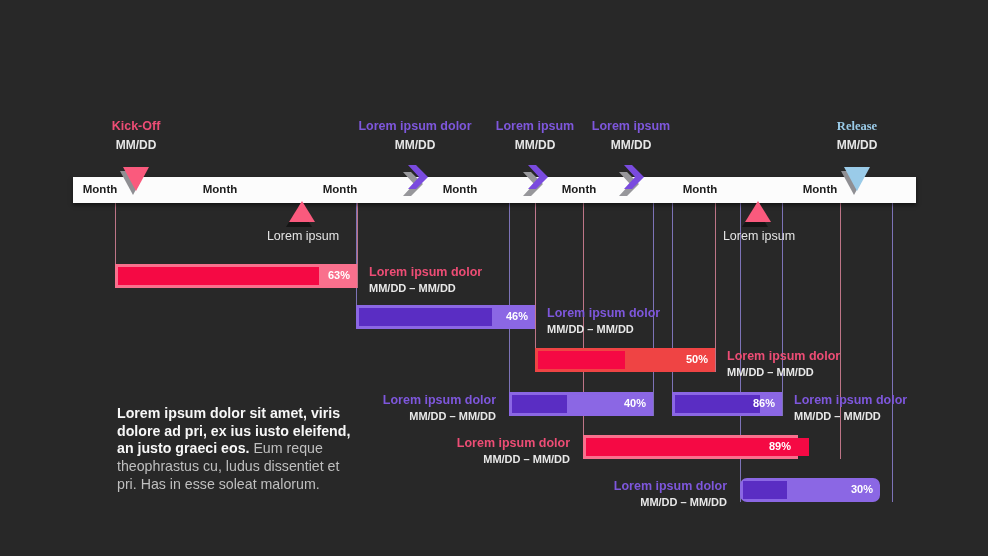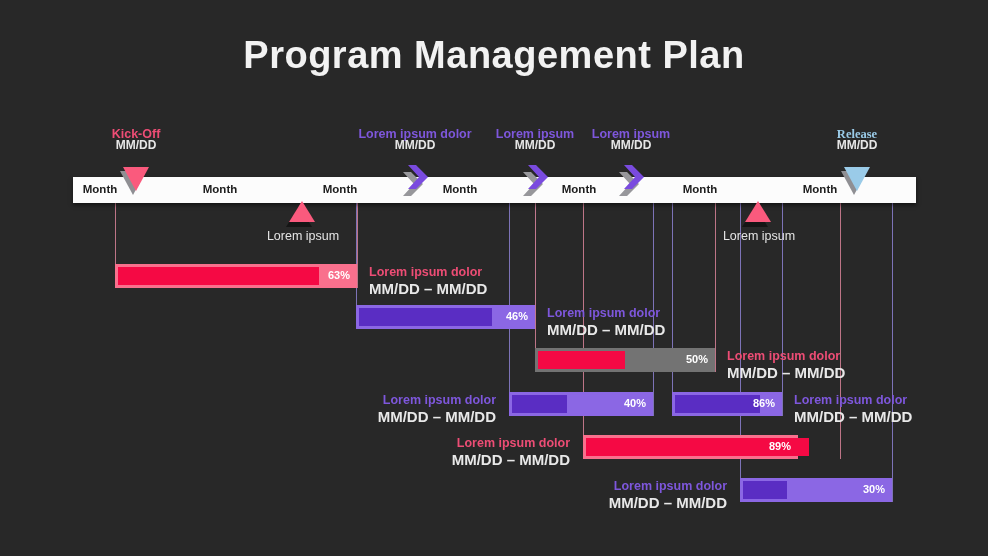--- a/index.html
+++ b/index.html
@@ -18,52 +18,51 @@
   #timeline-bar{
     position:absolute;left:73px;top:177px;width:843px;height:26px;
     background:#FCFCFC;box-shadow:0 2px 4px rgba(0,0,0,.55);z-index:2;
   }
   .month-label{
     position:absolute;top:6px;transform:translateX(-50%);
     font-size:11.5px;font-weight:700;color:#1C1C1C;white-space:nowrap;
   }
   
   .ms-label{position:absolute;transform:translateX(-50%);white-space:nowrap;
-    font-size:12.5px;font-weight:700;text-align:center;z-index:3;margin-top:8px;}
+    font-size:12.5px;font-weight:700;text-align:center;z-index:3;}
   .ms-date{position:absolute;transform:translateX(-50%);white-space:nowrap;
     font-size:12px;font-weight:600;color:#E6E6E6;text-align:center;z-index:3;}
   
   .marker{position:absolute;z-index:4;}
   .tri{position:absolute;width:0;height:0;}
   
   .vline{position:absolute;width:1.4px;z-index:1;opacity:.95;}
   
   .gbar{position:absolute;height:24px;z-index:2;}
   .gfill{position:absolute;left:3px;top:3px;height:18px;}
   .gpct{position:absolute;right:7px;top:5px;font-size:11px;font-weight:700;color:#FFFFFF;}
   .tlabel{position:absolute;z-index:2;white-space:nowrap;}
   .tlabel .t1{display:block;font-size:12.5px;font-weight:600;line-height:14px;}
-  .tlabel .t2{display:block;font-size:15px;font-weight:700;color:#E8E8E8;line-height:13px;margin-top:3px;}
+  .tlabel .t2{display:block;font-size:11px;font-weight:700;color:#E8E8E8;line-height:13px;margin-top:3px;}
   .tlabel.left{text-align:right;}
   
   .sub-label{position:absolute;transform:translateX(-50%);white-space:nowrap;
     font-size:12.5px;font-weight:400;color:#E4E4E4;z-index:3;}
   
   #description{
     position:absolute;left:117px;top:391px;width:240px;
     font-size:14.2px;line-height:17.6px;z-index:3;
   }
   #description .d-bold{font-weight:700;color:#F7F7F7;}
   #description .d-reg{font-weight:400;color:#BFBFBF;}
 </style>
 </head>
 <body>
 
 <div id="stage">
-  <h1 id="slide-title">Program Management Plan</h1>
 
   <div id="lines-layer">
       <div class="vline" style="left: 115px; top: 203px; height: 85px; background: rgb(198, 121, 140);"></div>
       <div class="vline" style="left: 357px; top: 203px; height: 85px; background: rgb(198, 121, 140);"></div>
       <div class="vline" style="left: 356px; top: 203px; height: 126px; background: rgb(130, 119, 191);"></div>
       <div class="vline" style="left: 535px; top: 203px; height: 126px; background: rgb(130, 119, 191);"></div>
       <div class="vline" style="left: 535px; top: 203px; height: 169px; background: rgb(198, 121, 140);"></div>
       <div class="vline" style="left: 715px; top: 203px; height: 169px; background: rgb(198, 121, 140);"></div>
       <div class="vline" style="left: 509px; top: 203px; height: 213px; background: rgb(130, 119, 191);"></div>
       <div class="vline" style="left: 653px; top: 203px; height: 213px; background: rgb(130, 119, 191);"></div>
@@ -111,21 +110,21 @@
         <span class="t2">MM/DD – MM/DD</span>
       </div>
       <div class="gbar" style="left: 356px; top: 305px; width: 179px; background: rgb(139, 103, 228);">
         <div class="gfill" style="width: 133px; background: rgb(90, 45, 195);"></div>
         <div class="gpct">46%</div>
       </div>
       <div class="tlabel right" style="left: 547px; top: 306px;">
         <span class="t1" style="color: rgb(126, 87, 220);">Lorem ipsum dolor</span>
         <span class="t2">MM/DD – MM/DD</span>
       </div>
-      <div class="gbar" style="left: 535px; top: 348px; width: 180px; background: #737373;">
+      <div class="gbar" style="left: 535px; top: 348px; width: 180px; background: #ef4444;">
         <div class="gfill" style="width: 87px; background: rgb(245, 9, 68);"></div>
         <div class="gpct">50%</div>
       </div>
       <div class="tlabel right" style="left: 727px; top: 349px;">
         <span class="t1" style="color: rgb(237, 77, 117);">Lorem ipsum dolor</span>
         <span class="t2">MM/DD – MM/DD</span>
       </div>
       <div class="gbar" style="left: 509px; top: 392px; width: 144px; background: rgb(139, 103, 228); padding-left: 20px;">
         <div class="gfill" style="width: 55px; background: rgb(90, 45, 195);"></div>
         <div class="gpct">40%</div>
@@ -143,30 +142,31 @@
         <span class="t2">MM/DD – MM/DD</span>
       </div>
       <div class="gbar" style="left: 583px; top: 435px; width: 215px; background: rgb(249, 112, 141);">
         <div class="gfill" style="width: 223px; background: rgb(245, 9, 68);"></div>
         <div class="gpct">89%</div>
       </div>
       <div class="tlabel left" style="right: 418px; top: 436px;">
         <span class="t1" style="color: rgb(237, 77, 117);">Lorem ipsum dolor</span>
         <span class="t2">MM/DD – MM/DD</span>
       </div>
-      <div class="gbar" style="left: 740px; top: 478px; width: 152px; background: rgb(139, 103, 228);">
+      <div class="gbar" style="left: 740px; top: 478px; width: 140px; background: rgb(139, 103, 228); border-radius: 7px;">
         <div class="gfill" style="width: 44px; background: rgb(90, 45, 195);"></div>
         <div class="gpct">30%</div>
       </div>
       <div class="tlabel left" style="right: 261px; top: 479px;">
         <span class="t1" style="color: rgb(126, 87, 220);">Lorem ipsum dolor</span>
         <span class="t2">MM/DD – MM/DD</span>
       </div>
     </div>
 
+  <p id="description"><span class="d-bold">Lorem ipsum dolor sit amet, viris dolore ad pri, ex ius iusto eleifend, an justo graeci eos.</span><span class="d-reg"> Eum reque theophrastus cu, ludus dissentiet et pri. Has in esse soleat malorum.</span></p>
 <div class="marker" style="left: 123px; top: 167px; width: 26px; height: 28px;">
       <div class="tri" style="left: -3px; top: 4px; border-left: 13px solid transparent; border-right: 13px solid transparent; border-top: 24px solid rgb(143, 143, 147);"></div>
       <div class="tri" style="left: 0px; top: 0px; border-left: 13px solid transparent; border-right: 13px solid transparent; border-top: 24px solid rgb(250, 90, 125);"></div>
     </div>
     <div class="marker" style="left: 402px; top: 164px;"><svg width="27" height="33" viewBox="0 0 27 33">
     <polygon points="0,0 8,0 20,12 8,24 0,24 11,12" fill="#97979B" transform="translate(1,8)"></polygon>
     <polygon points="0,0 8,0 20,12 8,24 0,24 11,12" fill="#7A4BDF" transform="translate(6,1)"></polygon>
   </svg></div>
     <div class="marker" style="left: 522px; top: 164px;"><svg width="27" height="33" viewBox="0 0 27 33">
     <polygon points="0,0 8,0 20,12 8,24 0,24 11,12" fill="#97979B" transform="translate(1,8)"></polygon>

